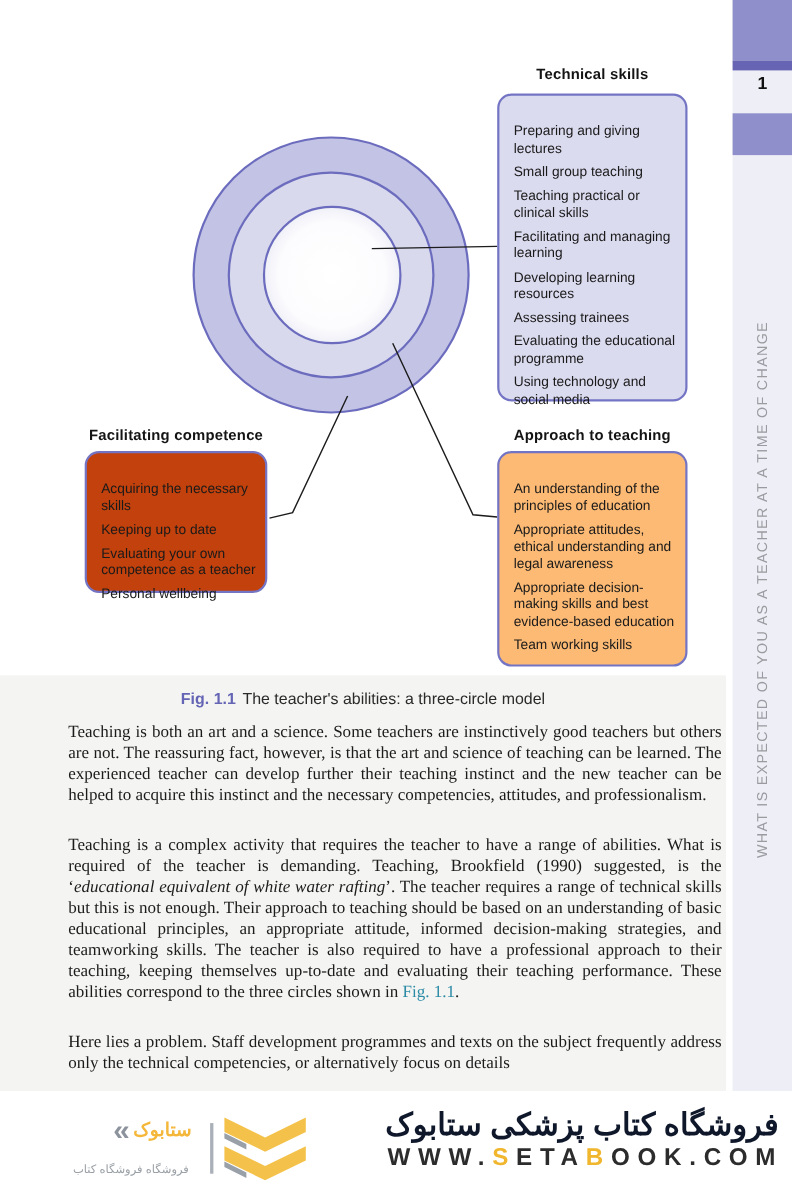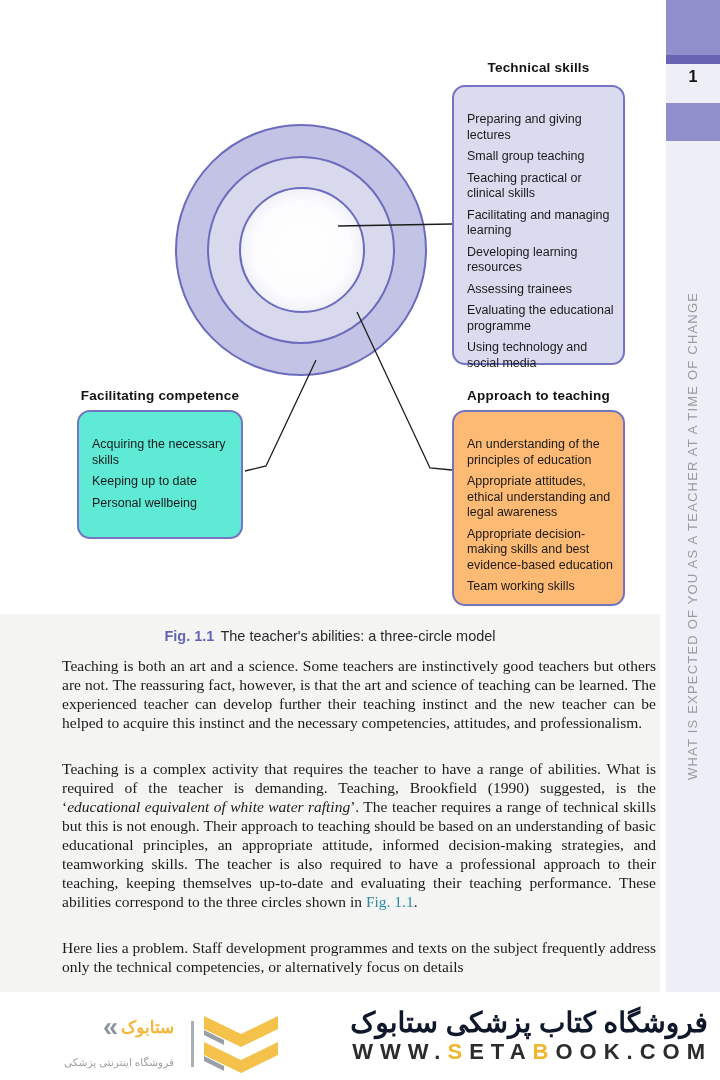--- a/index.html
+++ b/index.html
@@ -107,23 +107,24 @@
     <div class="ditem">Small group teaching</div>
     <div class="ditem">Teaching practical or clinical skills</div>
     <div class="ditem">Facilitating and managing learning</div>
     <div class="ditem">Developing learning resources</div>
     <div class="ditem">Assessing trainees</div>
     <div class="ditem">Evaluating the educational programme</div>
     <div class="ditem">Using technology and social media</div>
   </div>
 
   <div class="box-title" style="left:68px;top:388px;width:184px">Facilitating competence</div>
-  <div class="dbox" style="left: 77px; top: 410px; width: 166px; height: 129px; background: #5eead4;">
+  <div class="dbox" style="left: 77px; top: 410px; width: 166px; height: 129px; background: #c2410c;">
     <div class="ditem">Acquiring the necessary skills</div>
     <div class="ditem">Keeping up to date</div>
+    <div class="ditem">Evaluating your own competence as a teacher</div>
     <div class="ditem">Personal wellbeing</div>
   </div>
 
   <div class="box-title" style="left:452px;top:388px;width:173px">Approach to teaching</div>
   <div class="dbox" style="left: 452px; top: 410px; width: 173px; height: 196px; background: #fdba74;">
     <div class="ditem">An understanding of the principles of education</div>
     <div class="ditem">Appropriate attitudes, ethical understanding and legal awareness</div>
     <div class="ditem">Appropriate decision-making skills and best evidence-based education</div>
     <div class="ditem">Team working skills</div>
   </div>
@@ -151,19 +152,19 @@
       <polygon points="4,18 24,28 24,33 4,23" fill="#9aa0a8"></polygon>
       <polygon points="4,44 24,54 24,59 4,49" fill="#9aa0a8"></polygon>
       <polygon points="4,4 41,22 78,4 78,17 41,35 4,17" fill="#f4c24a"></polygon>
       <polygon points="4,30 41,48 78,30 78,43 41,61 4,43" fill="#f4c24a"></polygon>
     </svg>
     <div class="logo-divider"></div>
     <div class="logo-wordmark">
       <span class="logo-chev">«</span>
       <span class="logo-word">ستابوک</span>
     </div>
-    <div class="logo-subtext">فروشگاه اینترنتی پزشکی</div>
+    <div class="logo-subtext">فروشگاه فروشگاه کتاب</div>
 
     <div class="tagline">فروشگاه کتاب پزشکی ستابوک</div>
     <div class="site-url"><span>WWW.</span><span class="u-gold">S</span><span>ETA</span><span class="u-gold">B</span><span>OOK.COM</span></div>
   </div>
 
 </div>
 
 </body></html>

